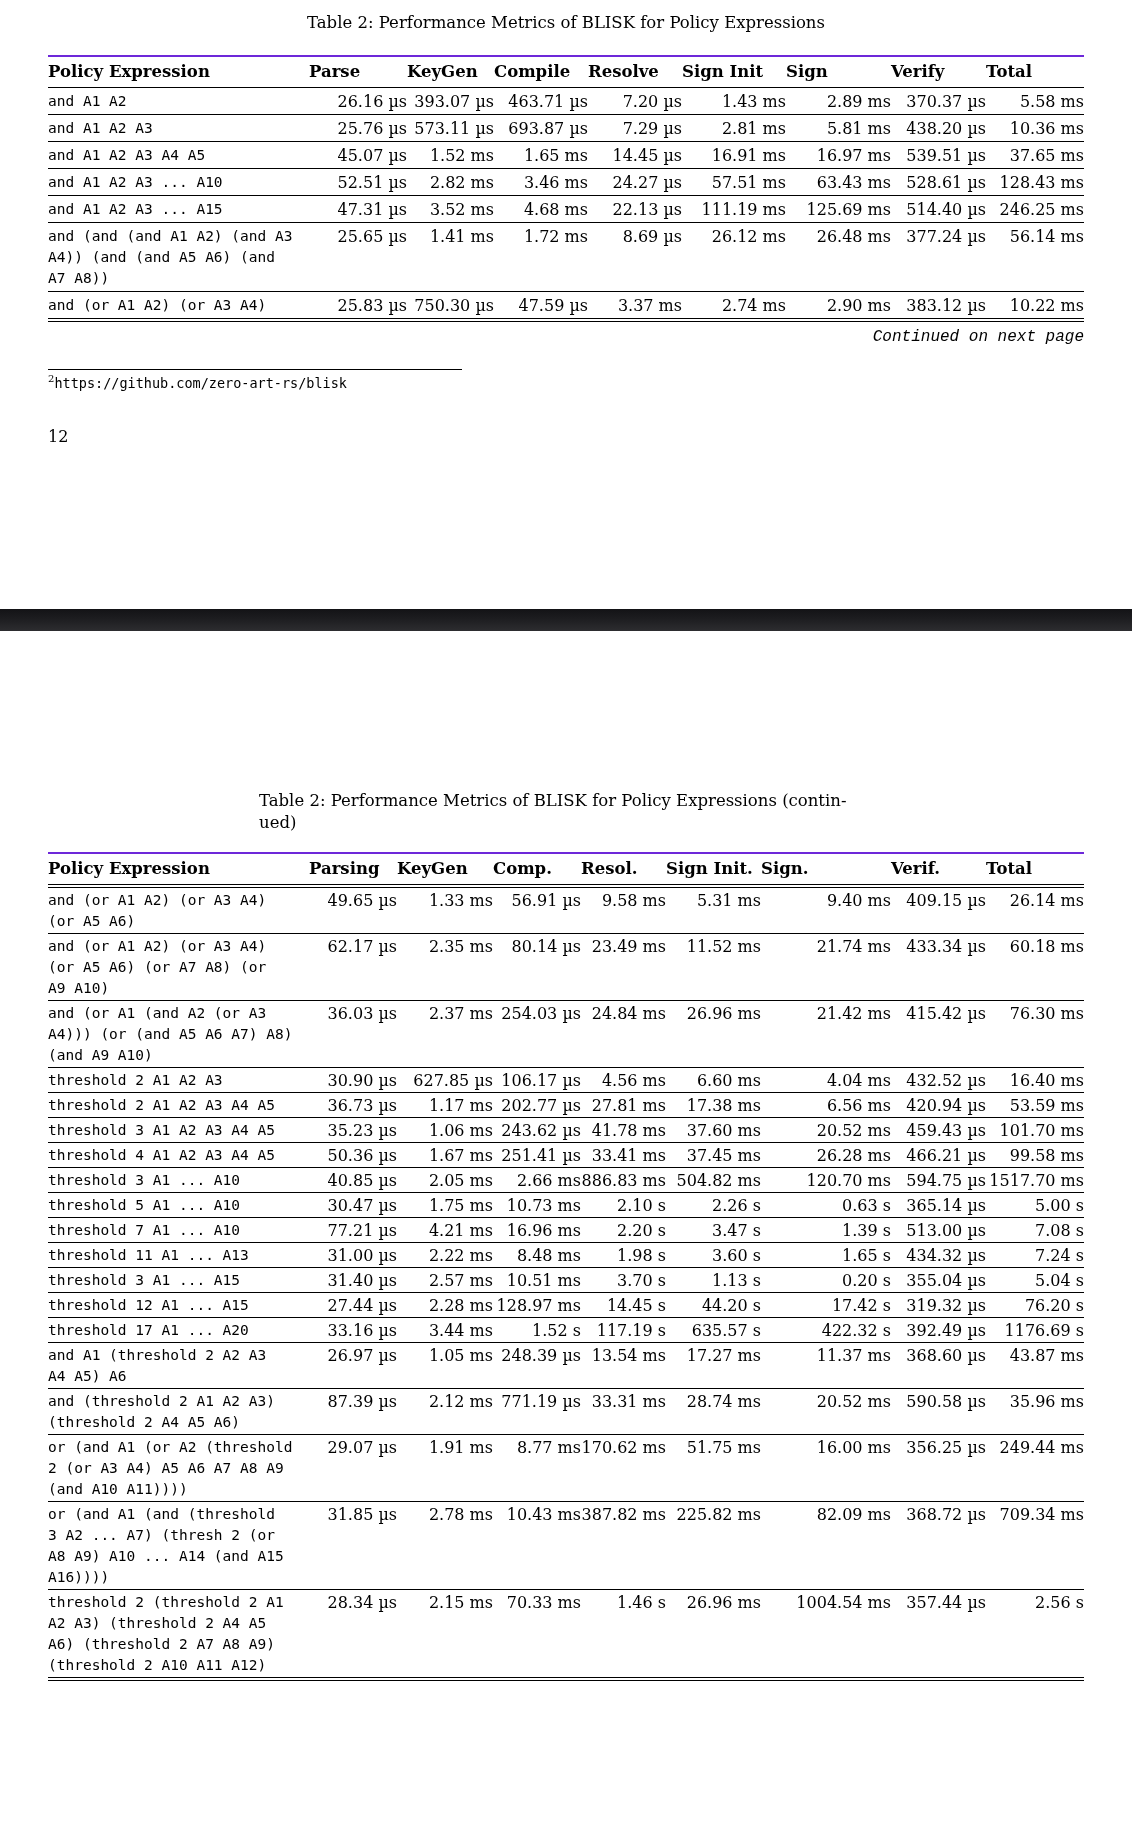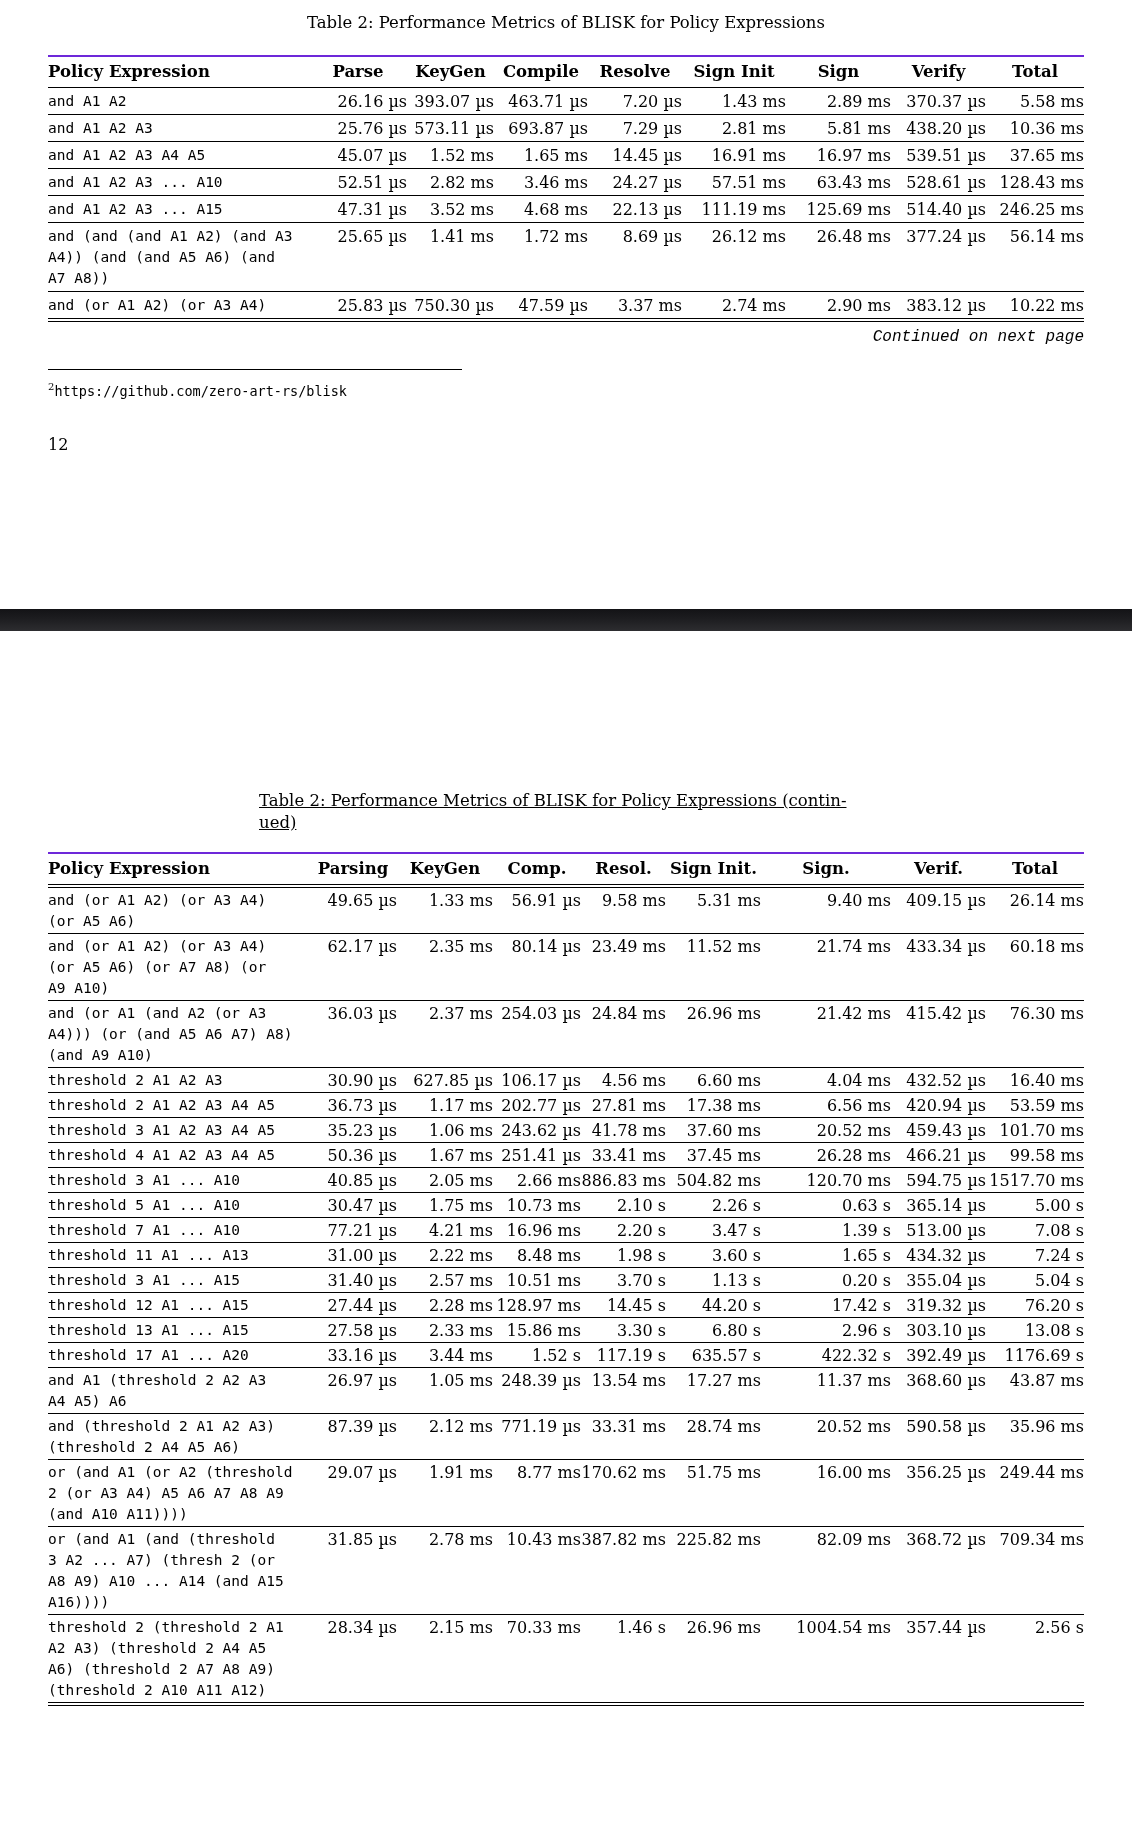--- a/index.html
+++ b/index.html
@@ -6,43 +6,43 @@
   html,body { width:1132px; height:1832px; background:#ffffff; overflow:hidden; }
   body { font-family:"DejaVu Serif","Liberation Serif",serif; color:#000; }
 
   .sheet { width:1132px; background:#fff; }
   .sheet-inner { width:1036px; margin:0 auto; }
 
   .page-1 { height:609px; padding-top:12px;border-radius:12px; }
   .page-2 { padding-top:159px; }
 
   .caption-1 { text-align:center; font-size:16.5px; line-height:22px; }
-  .caption-2 { width:614px; margin:0 auto; font-size:16.5px; line-height:22px; text-align:left;text-decoration:underline; }
+  .caption-2 { width:614px; margin:0 auto; font-size:16.5px; line-height:22px; text-align:left; }
 
   table.perf { border-collapse:collapse; width:1036px; table-layout:fixed;
                border-top:2px solid #6d28d9; border-bottom:4px double #000; margin-top:21px; }
-  table.perf th { font-weight:bold; font-size:16.5px; text-align:center;
+  table.perf th { font-weight:bold; font-size:16.5px; text-align:left;
                   padding:5px 0 6px 0; vertical-align:bottom; }
   table.perf th.policy-h { text-align:left; }
   table.perf.t1 thead th { border-bottom:1.5px solid #000; }
   table.perf.t2 thead th { border-bottom:4px double #000; }
   table.perf tbody tr:not(:last-child) td { border-bottom:1.5px solid #000; }
 
   td.policy { font-family:"DejaVu Sans Mono","Liberation Mono",monospace;
               font-size:14.5px; line-height:21px; white-space:pre-wrap;
               text-align:left; vertical-align:top; padding-right:6px; }
   td.num { font-size:16px; line-height:21px; text-align:right; vertical-align:top;
            white-space:nowrap; }
   .t1 td { padding-top:3px; padding-bottom:2px; }
   .t2 td { padding-top:2px; padding-bottom:1px; }
 
   .continued { text-align:right; font-style:italic; font-size:16px; margin-top:6px;font-family:Liberation Mono, monospace; }
 
   .footnote-rule { width:414px; border-top:1.5px solid #000; margin-top:23px; }
-  .footnote { font-size:13.5px; margin-top:11px;
+  .footnote { font-size:13.5px; margin-top:3px;
               font-family:"DejaVu Sans Mono","Liberation Mono",monospace; }
   .footnote sup { font-family:"DejaVu Serif","Liberation Serif",serif; font-size:10px; }
 
   .page-number { text-align:left; font-size:16px; margin-top:36px; }
 
   .page-separator { width:1132px; height:22px;
                     background:linear-gradient(to bottom,#131316 0%,#1d1d20 45%,#2d2d30 100%); }
 </style>
 </head>
 <body>
@@ -345,31 +345,20 @@
             <td class="num">27.44 µs</td>
             <td class="num">2.28 ms</td>
             <td class="num">128.97 ms</td>
             <td class="num">14.45 s</td>
             <td class="num">44.20 s</td>
             <td class="num">17.42 s</td>
             <td class="num">319.32 µs</td>
             <td class="num">76.20 s</td>
           </tr>
           <tr>
-            <td class="policy">threshold 13 A1 ... A15</td>
-            <td class="num">27.58 µs</td>
-            <td class="num">2.33 ms</td>
-            <td class="num">15.86 ms</td>
-            <td class="num">3.30 s</td>
-            <td class="num">6.80 s</td>
-            <td class="num">2.96 s</td>
-            <td class="num">303.10 µs</td>
-            <td class="num">13.08 s</td>
-          </tr>
-          <tr>
             <td class="policy">threshold 17 A1 ... A20</td>
             <td class="num">33.16 µs</td>
             <td class="num">3.44 ms</td>
             <td class="num">1.52 s</td>
             <td class="num">117.19 s</td>
             <td class="num">635.57 s</td>
             <td class="num">422.32 s</td>
             <td class="num">392.49 µs</td>
             <td class="num">1176.69 s</td>
           </tr>

